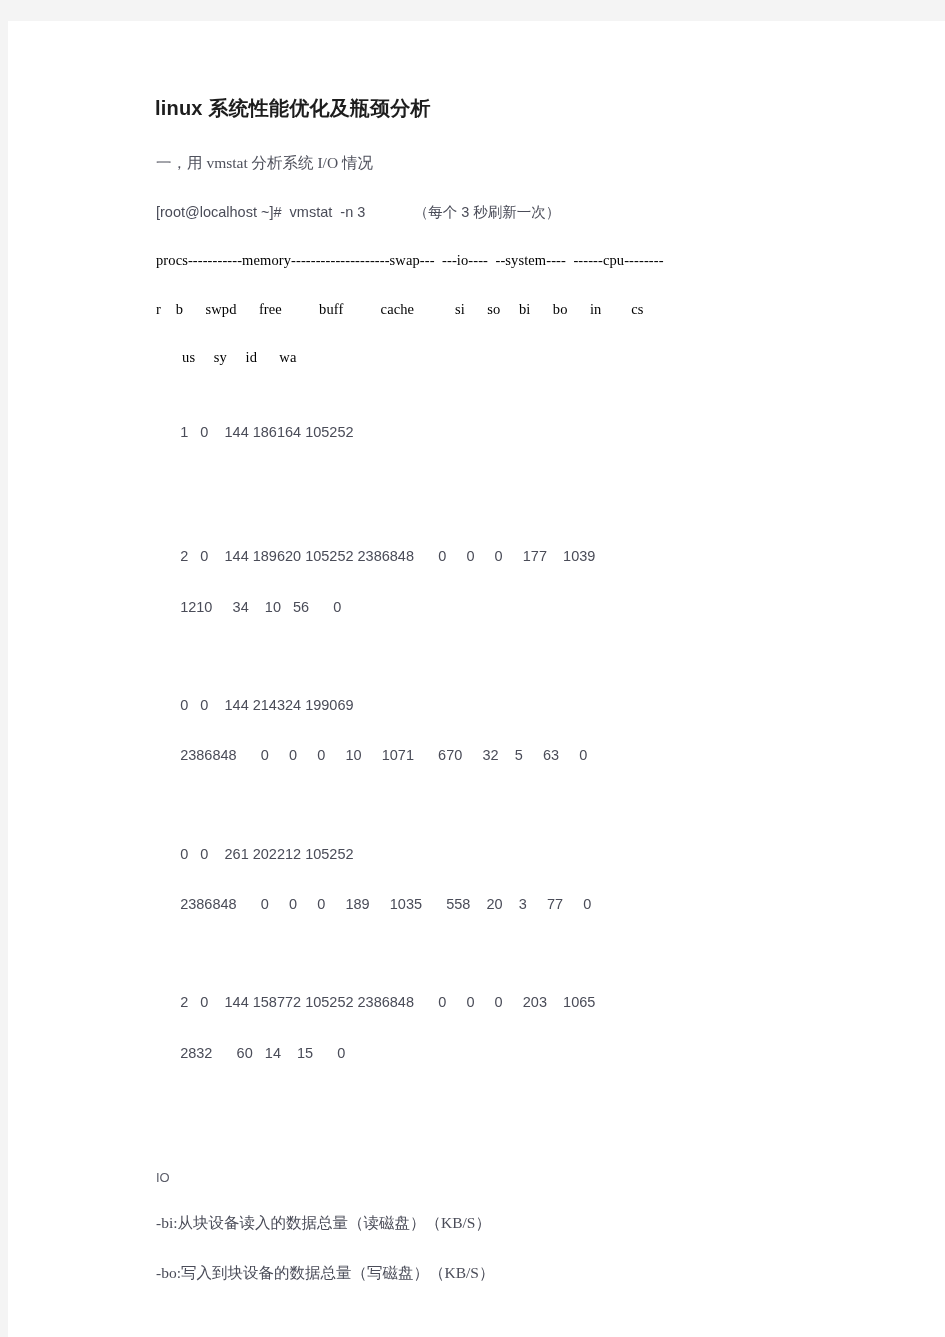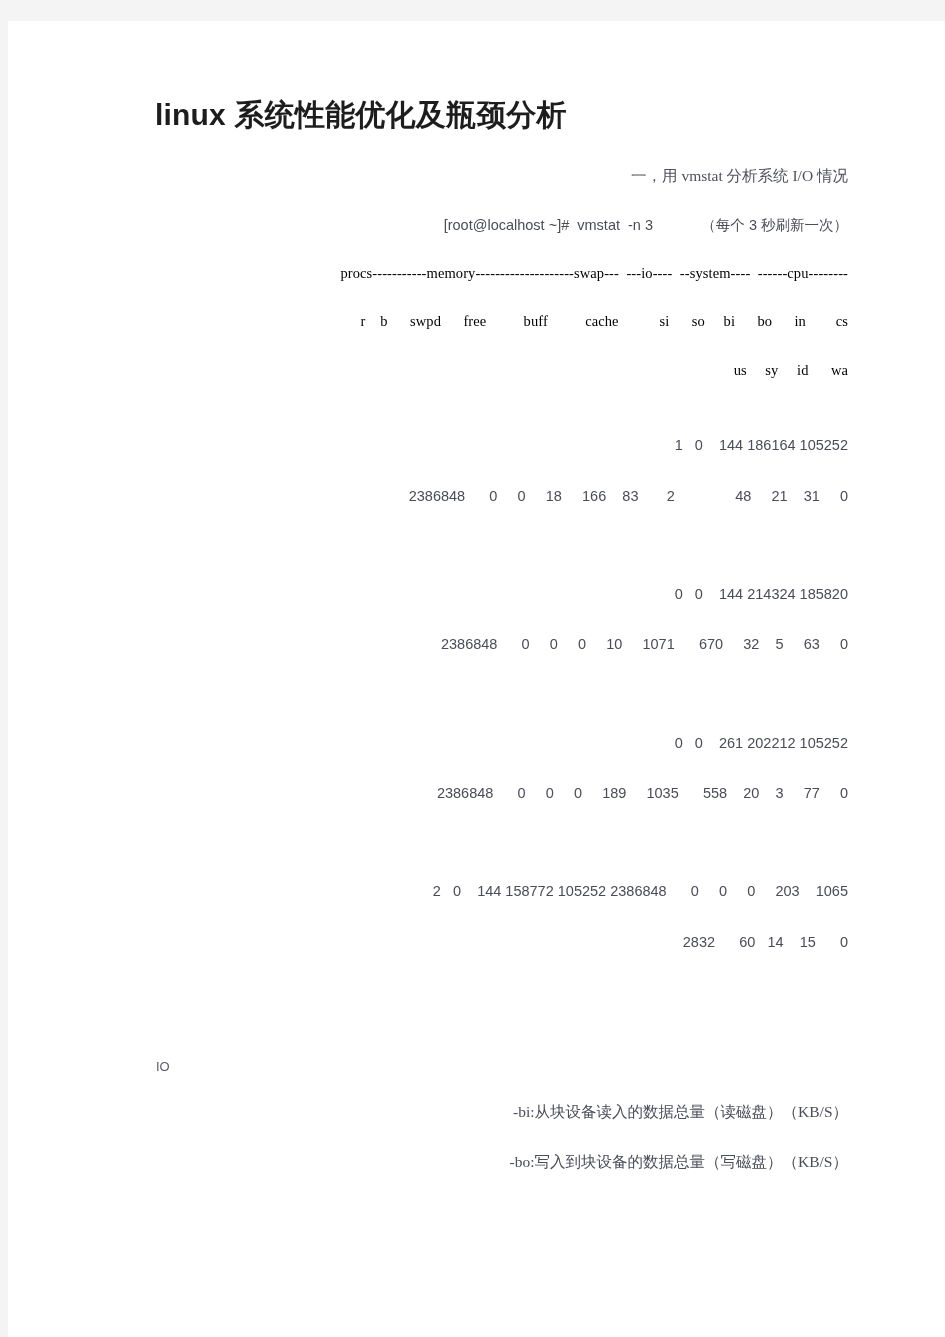--- a/index.html
+++ b/index.html
@@ -24,35 +24,34 @@
   }
   .content {
     position: absolute;
     left: 140px;
     top: 75px;
     width: 700px;
   }
   .doc-title {
     font-family: "Liberation Sans", "DejaVu Sans", sans-serif;
     font-weight: bold;
-    font-size: 30px;
+    font-size: 20px;
     line-height: 1.25;
     color: #1d1d1d;
     margin: 0 0 30px 7px;
     letter-spacing: 0.2px;
   }
   .para {
     font-family: "Liberation Serif", "DejaVu Serif", serif;
     font-size: 15.5px;
     line-height: 1.55;
     color: #4a4c58;
     margin: 0 0 26px 8px;
     white-space: pre-wrap;
     word-break: break-word;
-    text-align: right;
   }
   .para.mono-ish {
     font-family: Liberation Serif, serif;
     font-size: 14.5px;
     color: #000000;
     letter-spacing: 0.1px;
   }
   .para.cmd {
     font-family: "Liberation Sans", "DejaVu Sans", sans-serif;
     font-size: 14.5px;
@@ -93,26 +92,29 @@
     <p class="para cmd">[root@localhost ~]#  vmstat  -n 3            （每个 3 秒刷新一次）</p>
 
     <p class="para mono-ish">procs-----------memory--------------------swap---  ---io----  --system----  ------cpu--------</p>
 
     <p class="para mono-ish tight">r    b      swpd      free          buff          cache           si      so     bi      bo      in        cs</p>
 
     <p class="para mono-ish">       us     sy     id      wa</p>
 
     <p class="para datarow">
       <span>1   0    144 186164 105252</span><br>
-      <span>2386848      0     0     18     166    83       2               48     21    31     0</span>
     </p>
 
+    <p class="para datarow">
+      <span>2   0    144 189620 105252 2386848      0     0     0     177    1039</span><br>
+      <span>1210     34    10   56      0</span>
+    </p>
 
     <p class="para datarow">
-      <span>0   0    144 214324 185820</span><br>
+      <span>0   0    144 214324 199069</span><br>
       <span>2386848      0     0     0     10     1071      670     32    5     63     0</span>
     </p>
 
     <p class="para datarow">
       <span>0   0    261 202212 105252</span><br>
       <span>2386848      0     0     0     189     1035      558    20    3     77     0</span>
     </p>
 
     <p class="para datarow">
       <span>2   0    144 158772 105252 2386848      0     0     0     203    1065</span><br>

